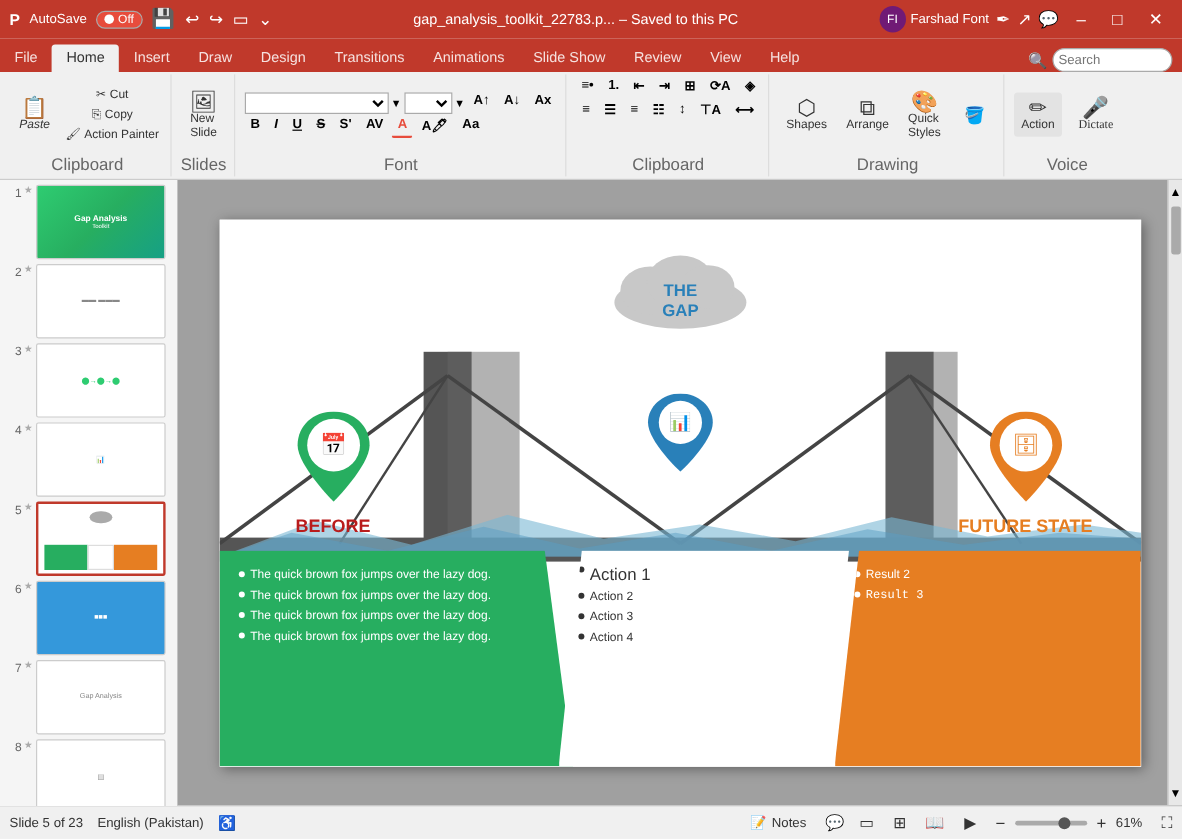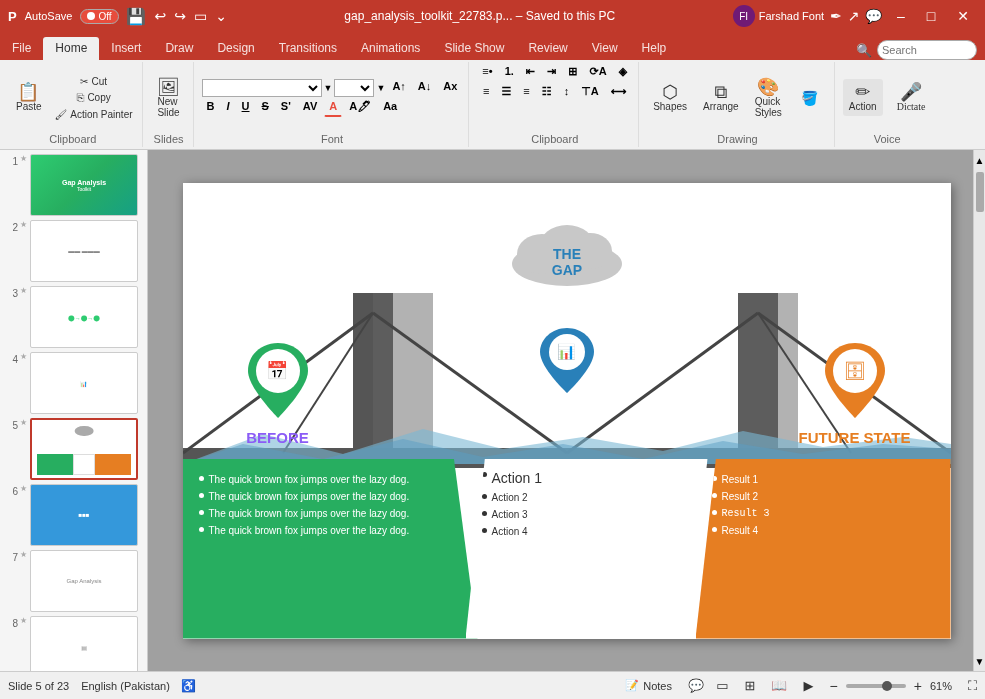--- a/index.html
+++ b/index.html
@@ -65,21 +65,21 @@
     .ribbon-group {
       display: flex;
       flex-direction: column;
       align-items: center;
       border-right: 1px solid #ddd;
       padding: 2px 6px;
       min-width: fit-content;
     }
     .ribbon-group:last-child { border-right: none; }
     .ribbon-group-label {
-      font-size: 11px;
+      font-size: 14px;
       color: #666;
       margin-top: auto;
       padding-top: 2px;
     }
     .ribbon-group-content { display: flex; align-items: center; gap: 4px; flex: 1; }
     .ribbon-btn {
       display: flex; flex-direction: column; align-items: center; justify-content: center;
       padding: 3px 6px; cursor: pointer; border-radius: 3px; font-size: 10px; color: #333;
       min-width: 36px;
     }
@@ -266,21 +266,21 @@
     <input type="text" style="border: 1px solid rgb(170, 170, 170); height: 20px; font-size: 11px; padding: 0px 4px; width: 100px; border-radius: 10px;" placeholder="Search">
   </div>
 </div>
 
 <div class="ribbon">
 
   <div class="ribbon-group">
     <div class="ribbon-group-content">
       <div class="ribbon-btn large">
         <span class="ribbon-btn-icon">📋</span>
-        <span style="font-size:10px;">Paste</span>
+        <span style="font-size:10px;font-style:italic;">Paste</span>
       </div>
       <div style="display:flex;flex-direction:column;gap:1px;">
         <div class="ribbon-btn" style="flex-direction:row;gap:3px;padding:2px 3px;font-size:10px;">
           <span>✂</span>
             <span>Cut</span>
         </div>
         <div class="ribbon-btn" style="flex-direction:row;gap:3px;padding:2px 3px;font-size:10px;">
           <span>⎘</span>
             <span>Copy</span>
         </div>
@@ -486,21 +486,21 @@
     </div>
 
   </div>
 
   <div class="canvas-area">
 
     <div class="slide-canvas">
 
       <div style="position:absolute;top:0;left:0;width:100%;height:100%;background:white;"></div>
 
-      <div style="position:absolute;top:26px;left:50%;transform:translateX(-50%);z-index:5;text-decoration:underline;">
+      <div style="position:absolute;top:14px;left:50%;transform:translateX(-50%);z-index:5;text-decoration:underline;">
         <svg width="130" height="80" viewBox="0 0 130 80">
           <ellipse cx="65" cy="55" rx="55" ry="22" fill="#c8c8c8"></ellipse>
           <ellipse cx="40" cy="45" rx="25" ry="20" fill="#c8c8c8"></ellipse>
           <ellipse cx="65" cy="38" rx="28" ry="22" fill="#c8c8c8"></ellipse>
           <ellipse cx="88" cy="42" rx="22" ry="18" fill="#c8c8c8"></ellipse>
           <text x="65" y="50" text-anchor="middle" font-size="14" font-weight="bold" fill="#2980b9">THE</text>
           <text x="65" y="66" text-anchor="middle" font-size="14" font-weight="bold" fill="#2980b9">GAP</text>
         </svg>
       </div>
 
@@ -522,21 +522,21 @@
         <line x1="575" y1="20" x2="668" y2="160" stroke="#444" stroke-width="2"></line>
         <line x1="575" y1="20" x2="384" y2="160" stroke="#444" stroke-width="3"></line>
       </svg>
 
       <div style="position:absolute;top:160px;left:60px;z-index:6;text-align:center;">
         <svg width="70" height="80" viewBox="0 0 70 80">
           <path d="M35 75 C35 75 5 45 5 28 C5 12 18 0 35 0 C52 0 65 12 65 28 C65 45 35 75 35 75Z" fill="#27ae60"></path>
           <circle cx="35" cy="28" r="22" fill="white"></circle>
           <text x="35" y="34" text-anchor="middle" font-size="18" fill="#27ae60">📅</text>
         </svg>
-        <div style="font-size:15px;font-weight:900;color:#8b5cf6;margin-top:2px;">BEFORE</div>
+        <div style="font-size:15px;font-weight:900;color:#b91c1c;margin-top:2px;">BEFORE</div>
       </div>
 
       <div style="position:absolute;top:145px;left:50%;transform:translateX(-50%);z-index:6;text-align:center;">
         <svg width="58" height="68" viewBox="0 0 58 68">
           <path d="M29 65 C29 65 2 40 2 24 C2 11 14 0 29 0 C44 0 56 11 56 24 C56 40 29 65 29 65Z" fill="#2980b9"></path>
           <circle cx="29" cy="24" r="18" fill="white"></circle>
           <text x="29" y="29" text-anchor="middle" font-size="15" fill="#2980b9">📊</text>
         </svg>
       </div>
 
@@ -590,33 +590,25 @@
           </div>
           <div class="bullet-item-dark">
             <span class="bullet-dot-dark"></span>
             <span style="font-size:10px;">Action 4</span>
           </div>
         </div>
 
         <div style="width:255px;background:#e67e22;padding:14px 16px;margin-left:-12px;clip-path:polygon(8% 0, 100% 0, 100% 100%, 0 100%);">
           <div class="bullet-item">
             <span class="bullet-dot"></span>
-            <span style="font-size:10px;color:white;">Result 1</span>
-          </div>
-          <div class="bullet-item">
-            <span class="bullet-dot"></span>
             <span style="font-size:10px;color:white;">Result 2</span>
           </div>
           <div class="bullet-item">
             <span class="bullet-dot"></span>
             <span style="font-size:10px;color:white;font-family:Liberation Mono, monospace;">Result 3</span>
-          </div>
-          <div class="bullet-item">
-            <span class="bullet-dot"></span>
-            <span style="font-size:10px;color:white;">Result 4</span>
           </div>
         </div>
       </div>
     </div>
 
     <div class="scrollbar-v">
       <div style="height:20px;display:flex;align-items:center;justify-content:center;font-size:10px;cursor:pointer;">▲</div>
       <div class="scroll-thumb"></div>
       <div style="flex:1;"></div>
       <div style="height:20px;display:flex;align-items:center;justify-content:center;font-size:10px;cursor:pointer;">▼</div>

